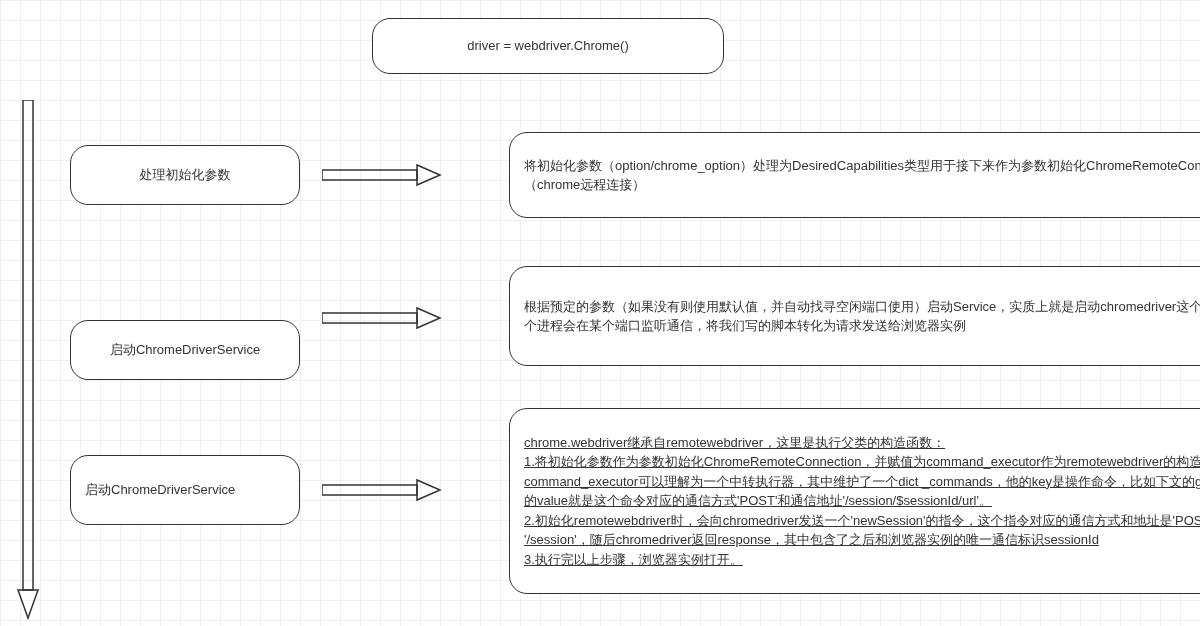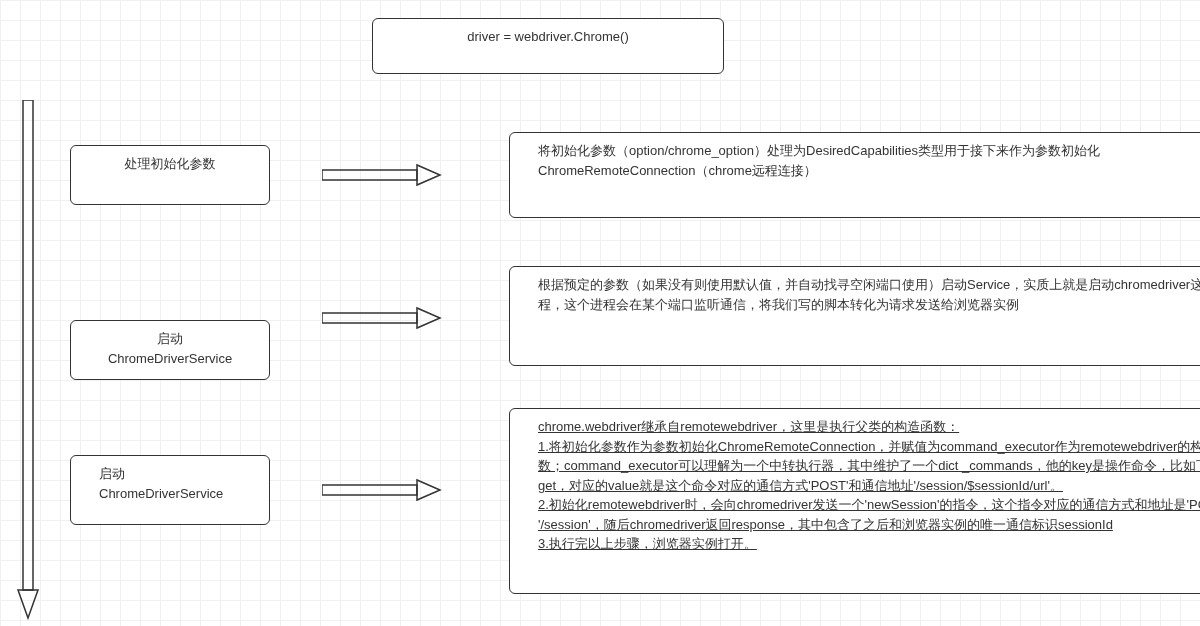--- a/index.html
+++ b/index.html
@@ -13,31 +13,31 @@
       background: #fff;
       background-image:
         linear-gradient(to right, #f0f0f0 1px, transparent 1px),
         linear-gradient(to bottom, #f0f0f0 1px, transparent 1px);
       background-size: 20px 20px;
     }
     .box {
       position: absolute;
       background: #fff;
       border: 1.5px solid #333;
-      border-radius: 6px;
+      border-radius: 18px;
       display: flex;
-      align-items: flex-start;
-      padding: 8px 28px;
+      align-items: center;
+      padding: 8px 14px;
       line-height: 1.5;
     }
     .box.center-text { justify-content: center; text-align: center; }
     .title-box {
       left: 372px; top: 18px; width: 352px; height: 56px;
     }
-    .step-box { left: 70px; width: 200px; height: 60px; }
+    .step-box { left: 70px; width: 230px; height: 60px; }
     .desc-box { left: 509px; width: 768px; }
     .arrow-h {
       position: absolute;
       left: 322px;
       width: 120px;
       height: 26px;
     }
     .arrow-v {
       position: absolute;
       left: 15px;

